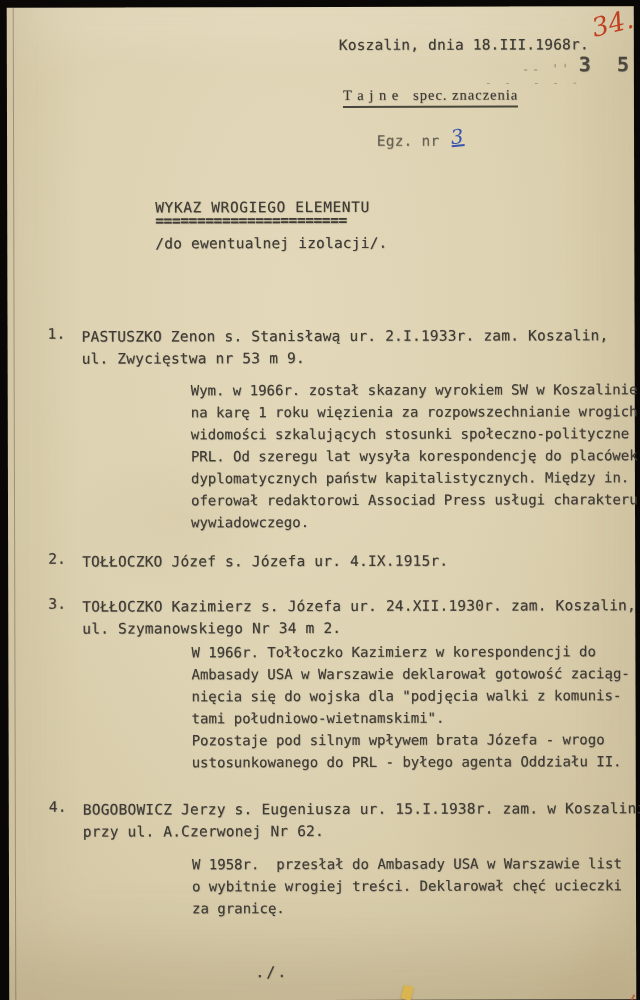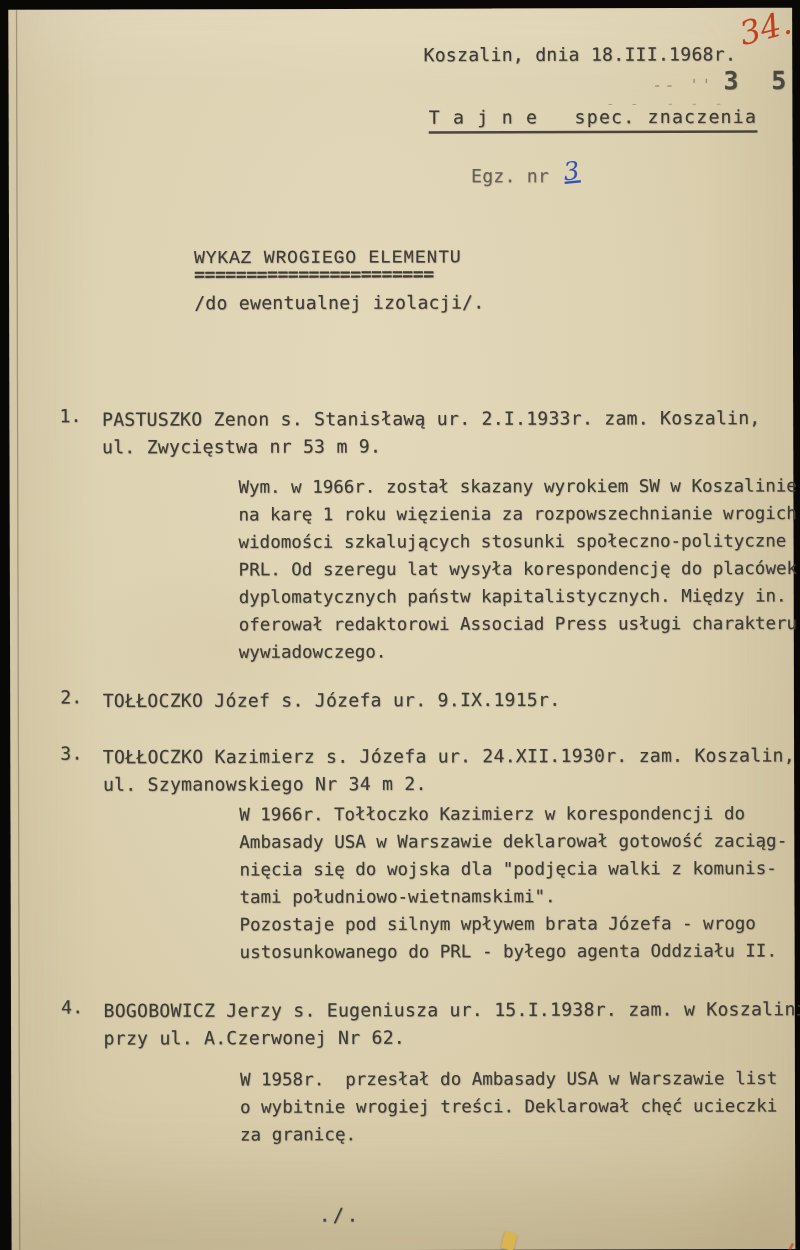--- a/index.html
+++ b/index.html
@@ -57,36 +57,37 @@
     left: 478px; top: 70px;
     font-size: 11px; color: rgba(100,92,78,0.45);
     text-shadow: none; letter-spacing: 3px;
   }
   .classification {
     left: 336px; top: 80px;
     letter-spacing: 1px;
     border-bottom: 2px solid rgba(58,54,48,0.9);
     padding-bottom: 2px;
     display: inline-block;
+    font-family: Liberation Serif, serif;
   }
   .copy-line { left: 334px; top: 108px; }
   .copy-line .faded { opacity: 0.75; }
   .copy-number {
     display: inline-block;
     margin-left: 12px;
     font-family: "DejaVu Serif", serif;
     font-style: italic;
     font-size: 20px;
     color: #3753b0;
     border-bottom: 2px solid #3753b0;
     transform: rotate(-6deg) translateY(-2px);
     text-shadow: none;
     line-height: 16px;
   }
-  .doc-title { left: 148px; top: 192px; letter-spacing: 0.6px; font-family: Liberation Mono, monospace; }
+  .doc-title { left: 148px; top: 192px; letter-spacing: 0.6px; }
   .title-underline { left: 148px; top: 205px; font-weight: bold; letter-spacing: -0.4px; }
   .doc-subtitle { left: 148px; top: 228px; text-align: center; }
   .entry { position: absolute; left: 40px; display: flex; }
   .entry .num { width: 34px; flex: 0 0 34px; }
   .entry .etext { line-height: 22px; }
   .entry-1 { top: 318px; }
   .entry-2 { top: 543px; }
   .entry-3 { top: 588px; }
   .entry-4 { top: 791px; }
   .body-block { position: absolute; left: 183px; }
@@ -156,21 +157,21 @@
     <div class="line">widomości szkalujących stosunki społeczno-polityczne</div>
     <div class="line">PRL. Od szeregu lat wysyła korespondencję do placówek</div>
     <div class="line">dyplomatycznych państw kapitalistycznych. Między in.</div>
     <div class="line">oferował redaktorowi Associad Press usługi charakteru</div>
     <div class="line">wywiadowczego.</div>
   </div>
 
   <div class="entry entry-2">
     <div class="t num">2.</div>
     <div class="etext">
-      <div class="line">TOŁŁOCZKO Józef s. Józefa ur. 9.IX.1915r.</div>
+      <div class="line">TOŁŁOCZKO Józef s. Józefa ur. 4.IX.1915r.</div>
     </div>
   </div>
 
   <div class="entry entry-3">
     <div class="t num">3.</div>
     <div class="etext">
       <div class="line">TOŁŁOCZKO Kazimierz s. Józefa ur. 24.XII.1930r. zam. Koszalin,</div>
       <div class="line">ul. Szymanowskiego Nr 34 m 2.</div>
     </div>
   </div>

